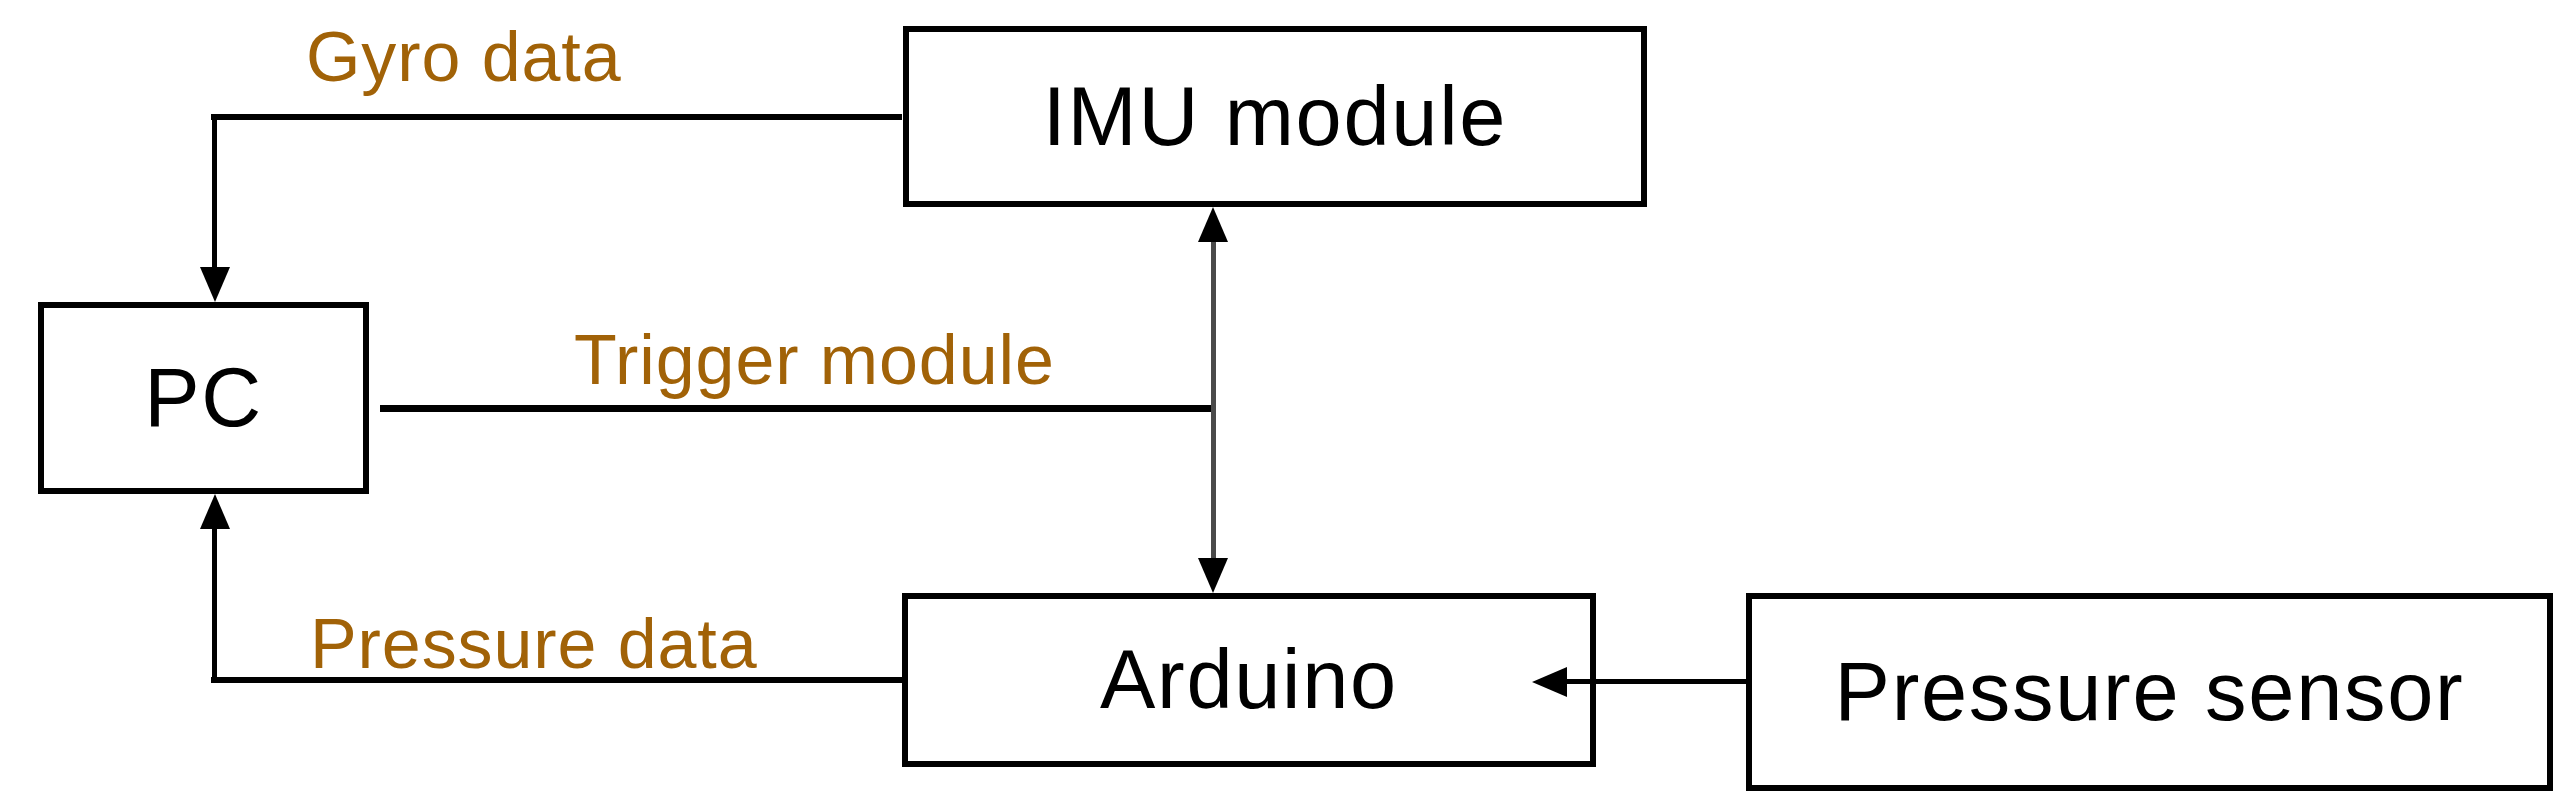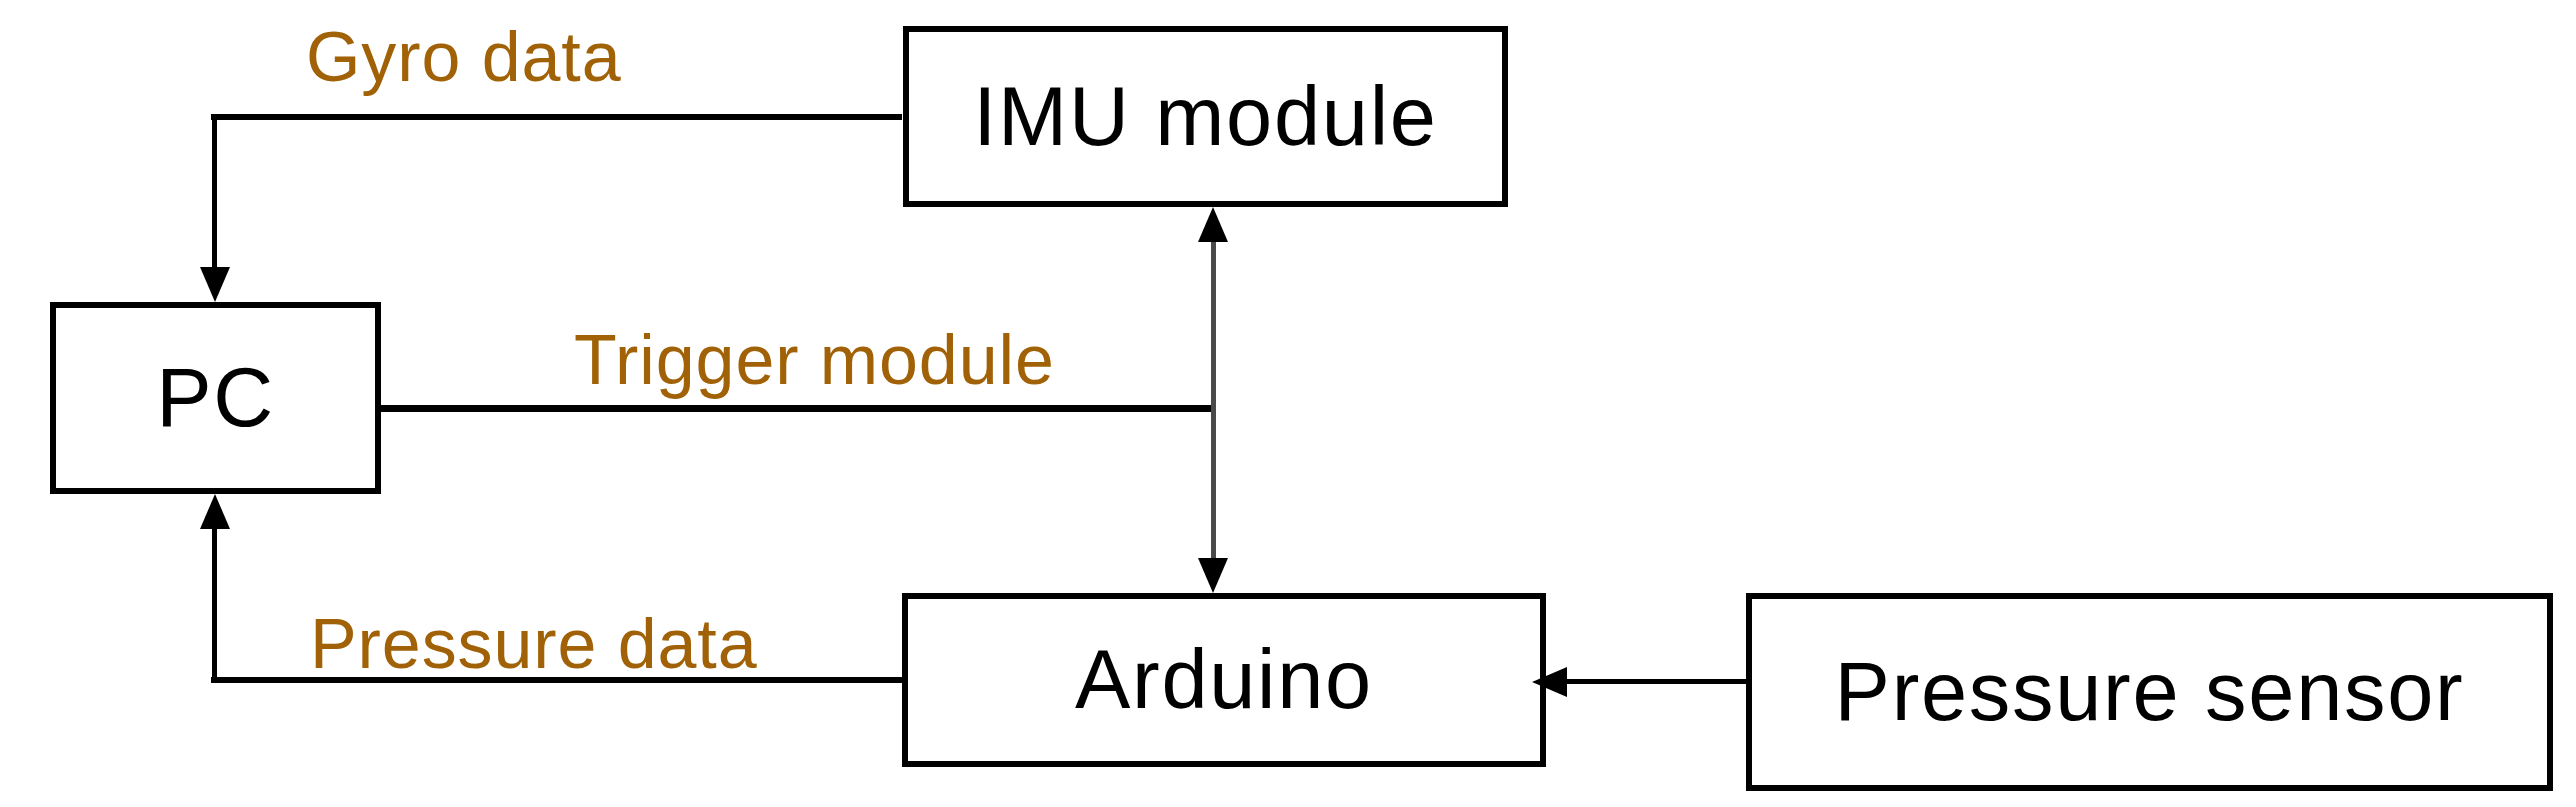--- a/index.html
+++ b/index.html
@@ -22,23 +22,23 @@
     background: #ffffff;
     display: flex;
     align-items: center;
     justify-content: center;
     font-size: 83px;
     letter-spacing: 1.7px;
     color: #000000;
     box-sizing: border-box;
     white-space: nowrap;
   }
-  #node-pc        { left: 50px;   top: 302px; width: 331px; height: 192px; }
-  #node-imu       { left: 903px; top: 26px;  width: 605px; height: 181px; }
-  #node-arduino   { left: 902px; top: 593px; width: 644px; height: 174px; }
+  #node-pc        { left: 38px;   top: 302px; width: 331px; height: 192px; }
+  #node-imu       { left: 903px; top: 26px;  width: 744px; height: 181px; }
+  #node-arduino   { left: 902px; top: 593px; width: 694px; height: 174px; }
   #node-pressure  { left: 1746px; top: 593px; width: 807px; height: 198px; text-align: right; }
 
   .line {
     position: absolute;
     background: #000000;
   }
   
   #gyro-h      { left: 211px; top: 114px; width: 691px; height: 6px; }
   #gyro-v      { left: 212px; top: 114px; width: 5.2px;  height: 160px; }
   

